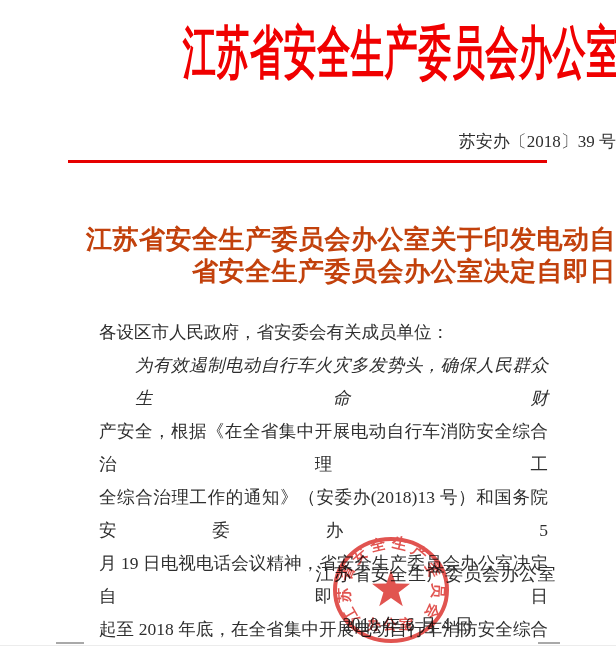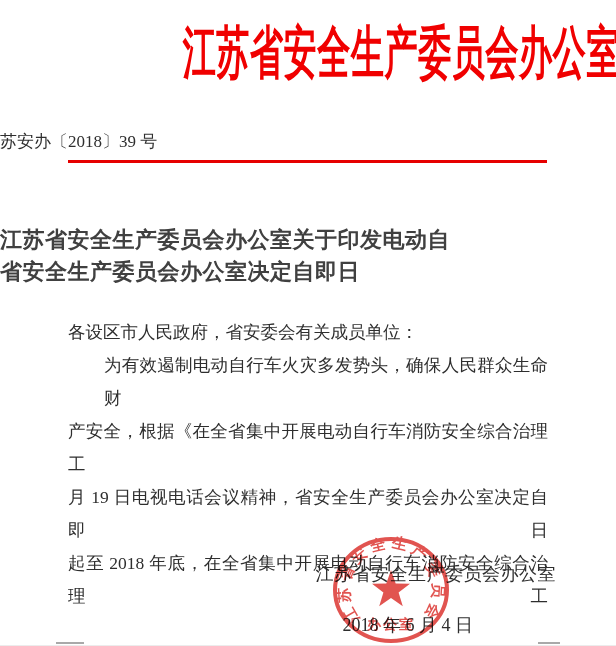--- a/index.html
+++ b/index.html
@@ -29,56 +29,56 @@
     color: #f00000;
     transform: scaleX(0.58);
     transform-origin: center;
     letter-spacing: 1px;
   }
   .doc-number {
     position: absolute;
     top: 130px;
     left: 0;
     width: 100%;
-    text-align: left;
+    text-align: right;
     font-size: 17px;
     color: #2e2e2e;
   }
   .red-rule {
     position: absolute;
     top: 160px;
     left: 68px;
     width: 479px;
     height: 3px;
     background: #e60000;
   }
   .doc-title {
     position: absolute;
     top: 224px;
     left: 0;
     width: 100%;
-    text-align: left;
+    text-align: right;
     font-weight: bold;
-    font-size: 22px;
+    font-size: 26px;
     line-height: 32px;
-    color: #404040;
+    color: #c2410c;
     letter-spacing: 0.5px;
   }
   .body-block {
     position: absolute;
     top: 316px;
     left: 68px;
     width: 480px;
     font-size: 17.5px;
     line-height: 33px;
     color: #2e2e2e;
   }
-  .body-line { text-align: justify; }
+  .body-line { text-align: justify; margin-left: 31px; }
   .body-line.jl { text-align-last: justify; }
-  .body-line.indent { padding-left: 36px; }
+  .body-line.indent { padding-left: 36px; font-style: italic; }
   .sig-org {
     position: absolute;
     top: 562px;
     left: 0;
     width: 100%;
     padding-right: 60px;
     text-align: right;
     font-size: 18px;
     letter-spacing: 0.5px;
     color: #2e2e2e;
@@ -135,20 +135,21 @@
 
   <div class="doc-title">
     <div>江苏省安全生产委员会办公室关于印发电动自</div>
     <div>省安全生产委员会办公室决定自即日</div>
   </div>
 
   <div class="body-block">
     <div class="body-line">各设区市人民政府，省安委会有关成员单位：</div>
     <div class="body-line jl indent">为有效遏制电动自行车火灾多发势头，确保人民群众生命财</div>
     <div class="body-line jl">产安全，根据《在全省集中开展电动自行车消防安全综合治理工</div>
+    <div class="body-line jl">全综合治理工作的通知》（安委办(2018)13 号）和国务院安委办 5</div>
     <div class="body-line jl">月 19 日电视电话会议精神，省安全生产委员会办公室决定自即日</div>
     <div class="body-line jl">起至 2018 年底，在全省集中开展电动自行车消防安全综合治理工</div>
 
   </div>
 
   <div class="sig-org">江苏省安全生产委员会办公室</div>
 
   <div class="sig-date">2018 年 6 月 4 日</div>
 
   <svg class="seal" viewBox="0 0 124 112" xmlns="http://www.w3.org/2000/svg">

